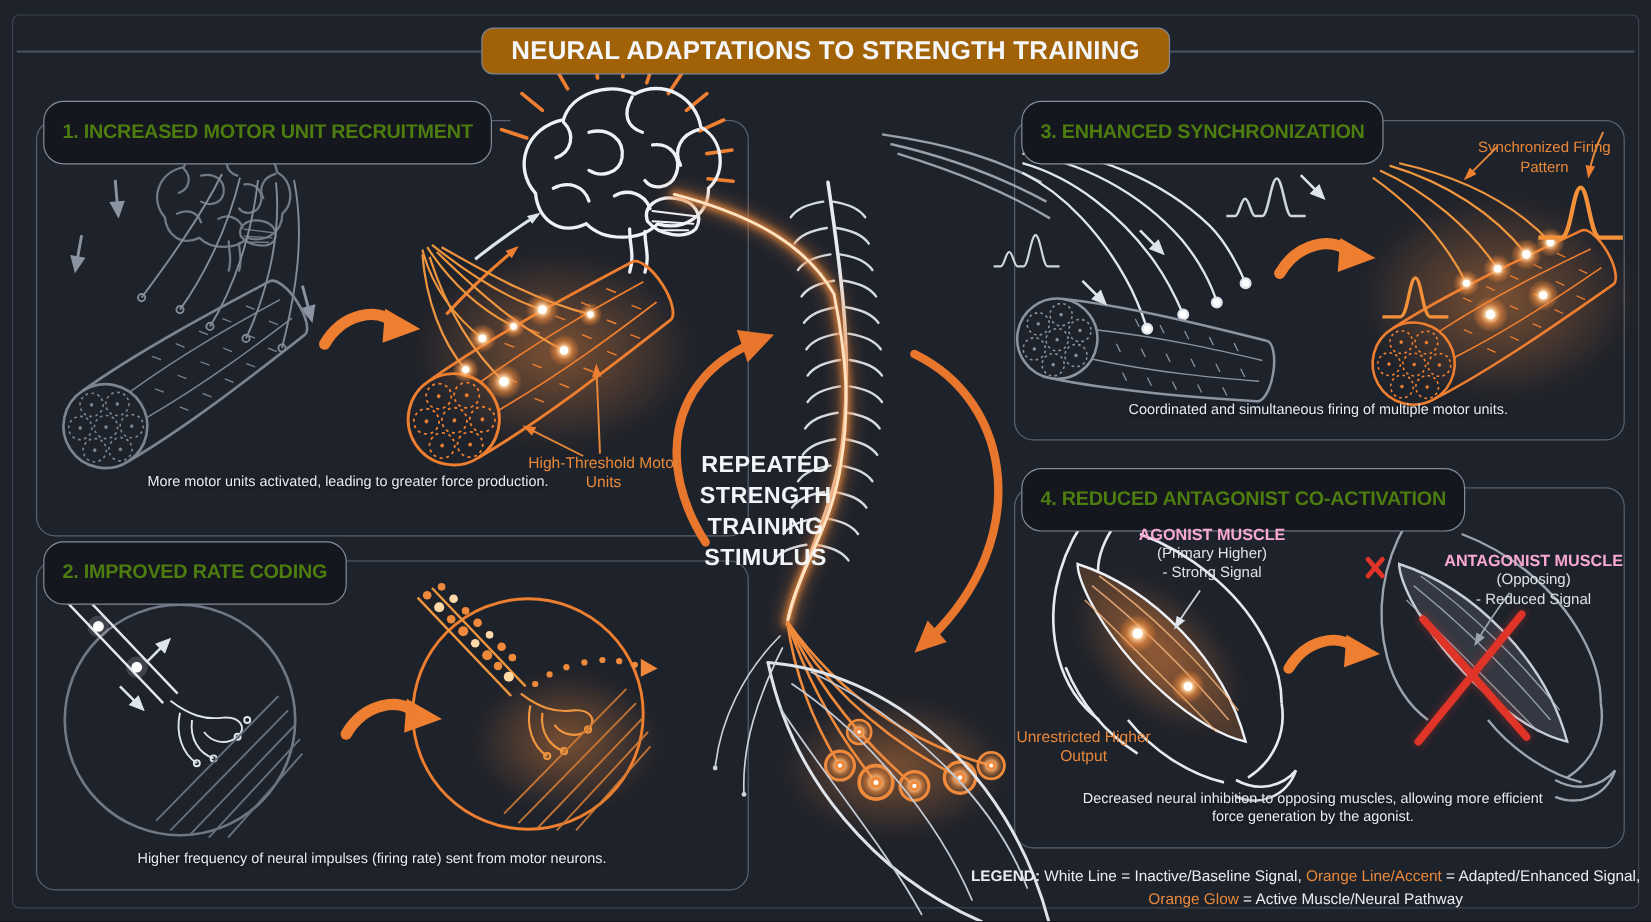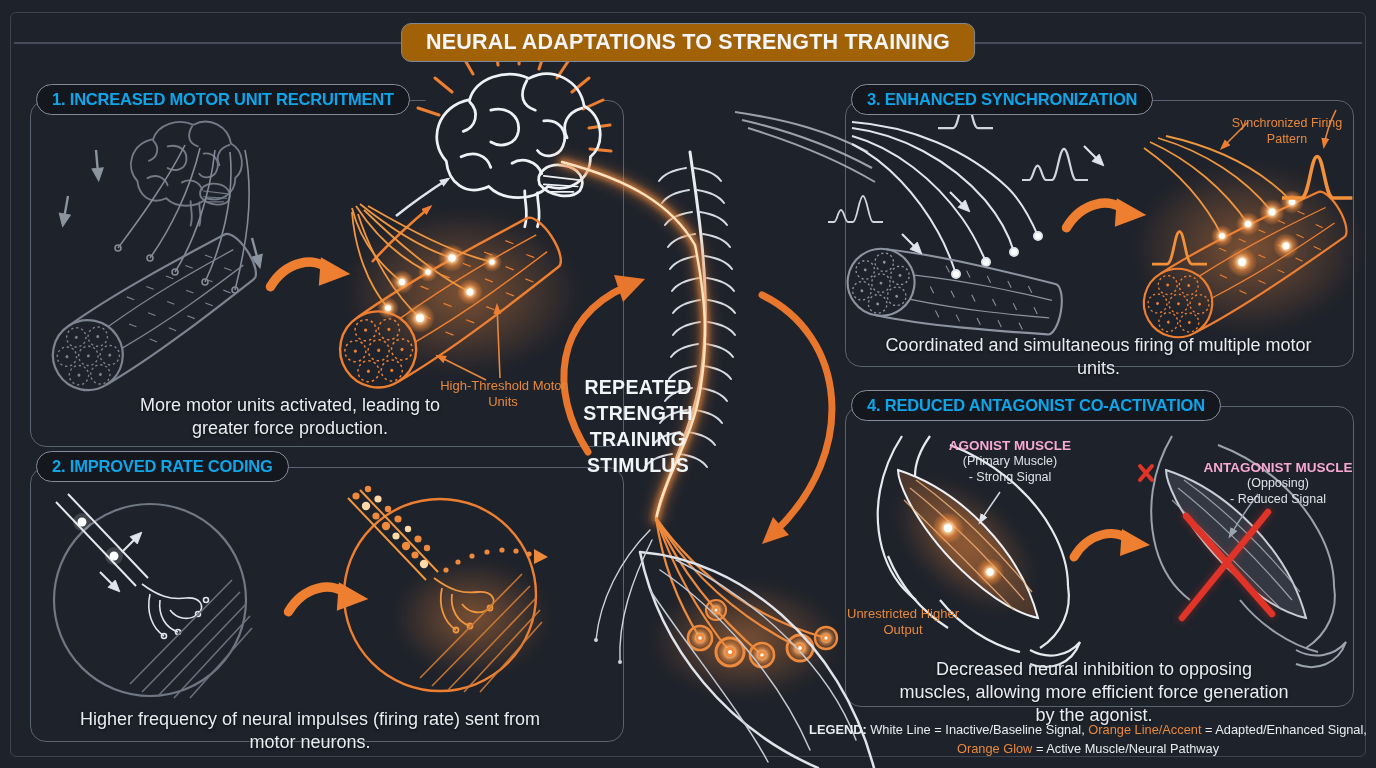--- a/index.html
+++ b/index.html
@@ -7,23 +7,23 @@
           font-family:"Liberation Sans",sans-serif;}
   .frame{position:absolute;left:10px;right:10px;top:12px;bottom:11px;border:1.5px solid #3d4450;border-radius:6px;z-index:0;}
   .panel{position:absolute;border:1.6px solid #596270;border-radius:16px;z-index:1;}
   .artsvg{position:absolute;left:0;top:0;z-index:2;pointer-events:none;}
   .txt{z-index:3;}
   .title-box{position:absolute;left:50%;transform:translateX(-50%);top:23px;background:#a16207;
              border:1.6px solid #7e8896;border-radius:10px;padding:6px 24px;font-weight:bold;
              font-size:21.5px;color:#f4f6f9;letter-spacing:.2px;white-space:nowrap;z-index:3;}
   .hline{position:absolute;height:1.5px;background:#454d5a;z-index:1;}
   .pill{position:absolute;background:#14171e;border:1.6px solid #828c9a;border-radius:17px;
-        padding:5px 15px;font-weight:bold;font-size:16.5px;color:#0ea5e9;letter-spacing:-.2px;
+        padding:16px 15px;font-weight:bold;font-size:16.5px;color:#4d7c0f;letter-spacing:-.2px;
         white-space:nowrap;z-index:3;}
-  .caption{position:absolute;color:#e8ecf1;font-size:18px;text-align:center;line-height:1.28;
+  .caption{position:absolute;color:#e8ecf1;font-size:12px;text-align:center;line-height:1.28;
            z-index:3;text-shadow:0 1px 3px rgba(0,0,0,.7);}
   .orange-note{position:absolute;color:#e8883a;font-size:13px;text-align:center;line-height:1.25;z-index:3;}
   .stimulus{position:absolute;left:576px;top:374px;width:124px;font-weight:bold;font-size:19.5px;
             color:#f2f5f8;text-align:center;line-height:1.34;letter-spacing:.3px;z-index:3;}
   .mlabel{position:absolute;text-align:center;z-index:3;line-height:1.22;}
   .mlabel .nm{font-weight:bold;font-size:13.5px;color:#f9a8d4;}
   .mlabel .sub{font-size:12.5px;color:#dde2e9;}
   .legend{position:absolute;left:800px;top:720px;width:576px;font-size:12.8px;color:#e8ecf1;
           line-height:1.5;text-align:center;z-index:3;}
   .legend b{font-weight:bold;margin-top:15px;}
@@ -408,21 +408,21 @@
   <div class="caption" style="left:60px;top:708px;width:500px;">Higher frequency of neural impulses (firing rate) sent from motor neurons.</div>
   <div class="caption" style="left:866px;top:334px;width:465px;">Coordinated and simultaneous firing of multiple motor units.</div>
   <div class="caption" style="left:898px;top:658px;width:392px;">Decreased neural inhibition to opposing muscles, allowing more efficient force generation by the agonist.</div>
 
   <div class="orange-note" style="left:428px;top:378px;width:150px;">High-Threshold Motor Units</div>
   <div class="orange-note" style="left:1228px;top:116px;width:118px;font-size:12.5px;">Synchronized Firing Pattern</div>
   <div class="orange-note" style="left:843px;top:606px;width:120px;">Unrestricted Higher Output</div>
 
   <div class="mlabel" style="left:930px;top:438px;width:160px;">
     <div class="nm">AGONIST MUSCLE</div>
-    <div class="sub">(Primary Muscle)</div>
+    <div class="sub">(Primary Higher)</div>
     <div class="sub">- Strong Signal</div>
   </div>
   <div class="mlabel" style="left:1198px;top:460px;width:160px;">
     <div class="nm">ANTAGONIST MUSCLE</div>
     <div class="sub">(Opposing)</div>
     <div class="sub">- Reduced Signal</div>
   </div>
 
   <div class="legend">
     <b>LEGEND:</b>

